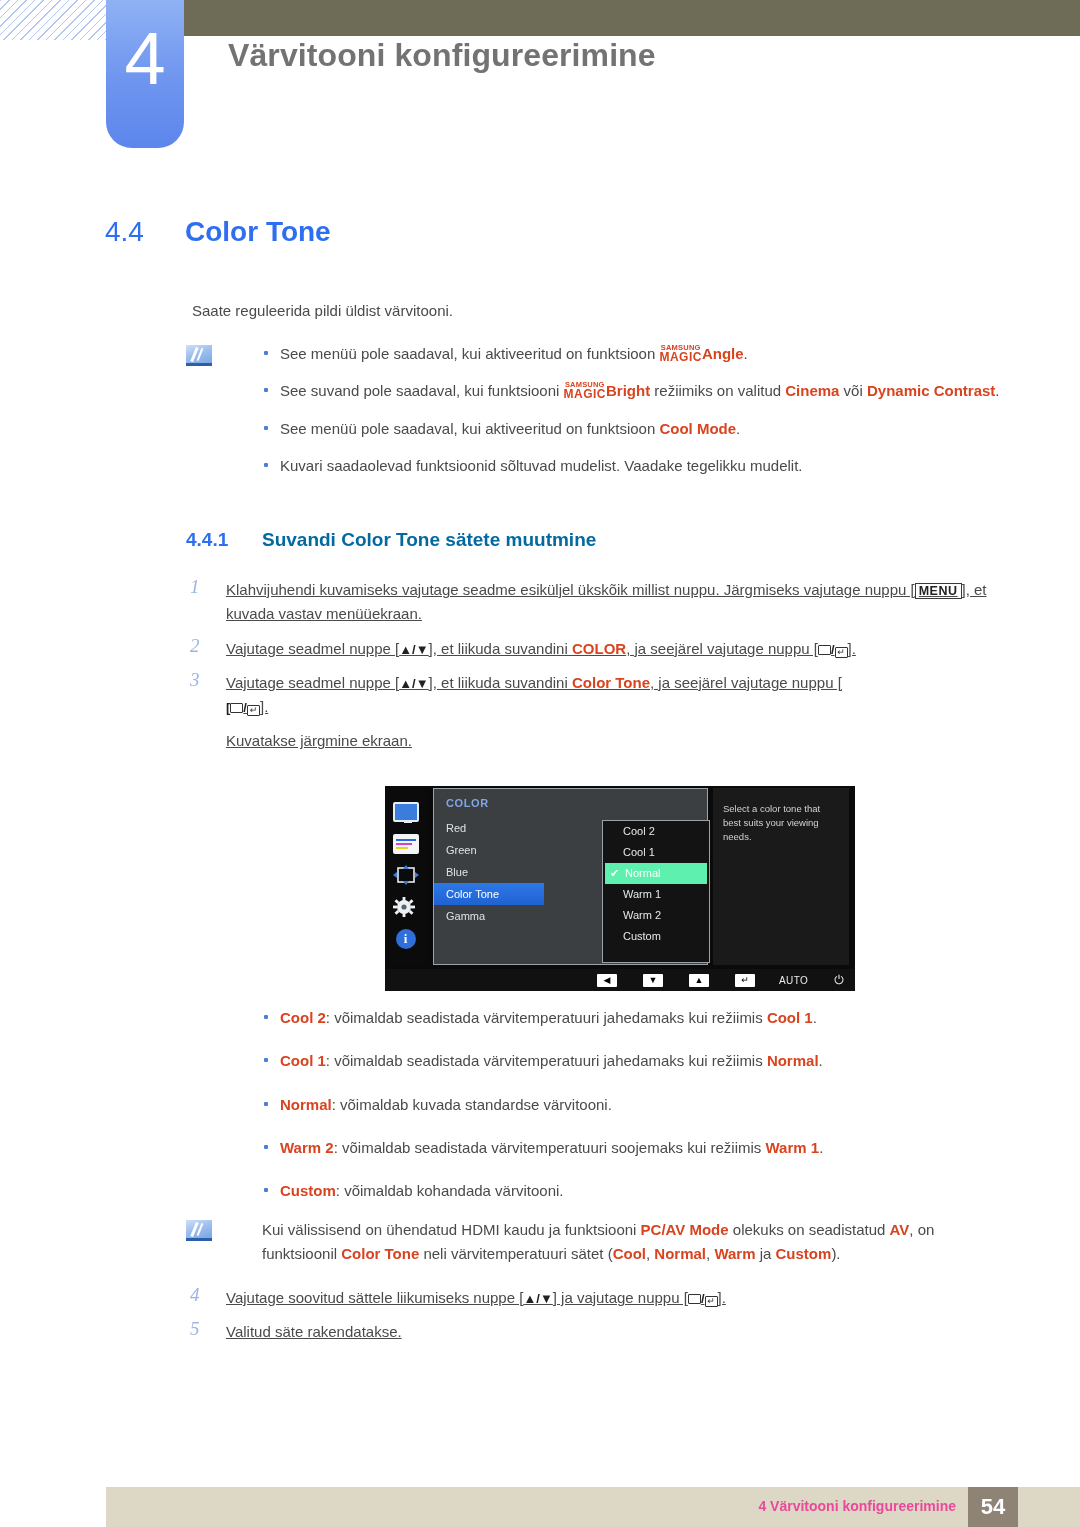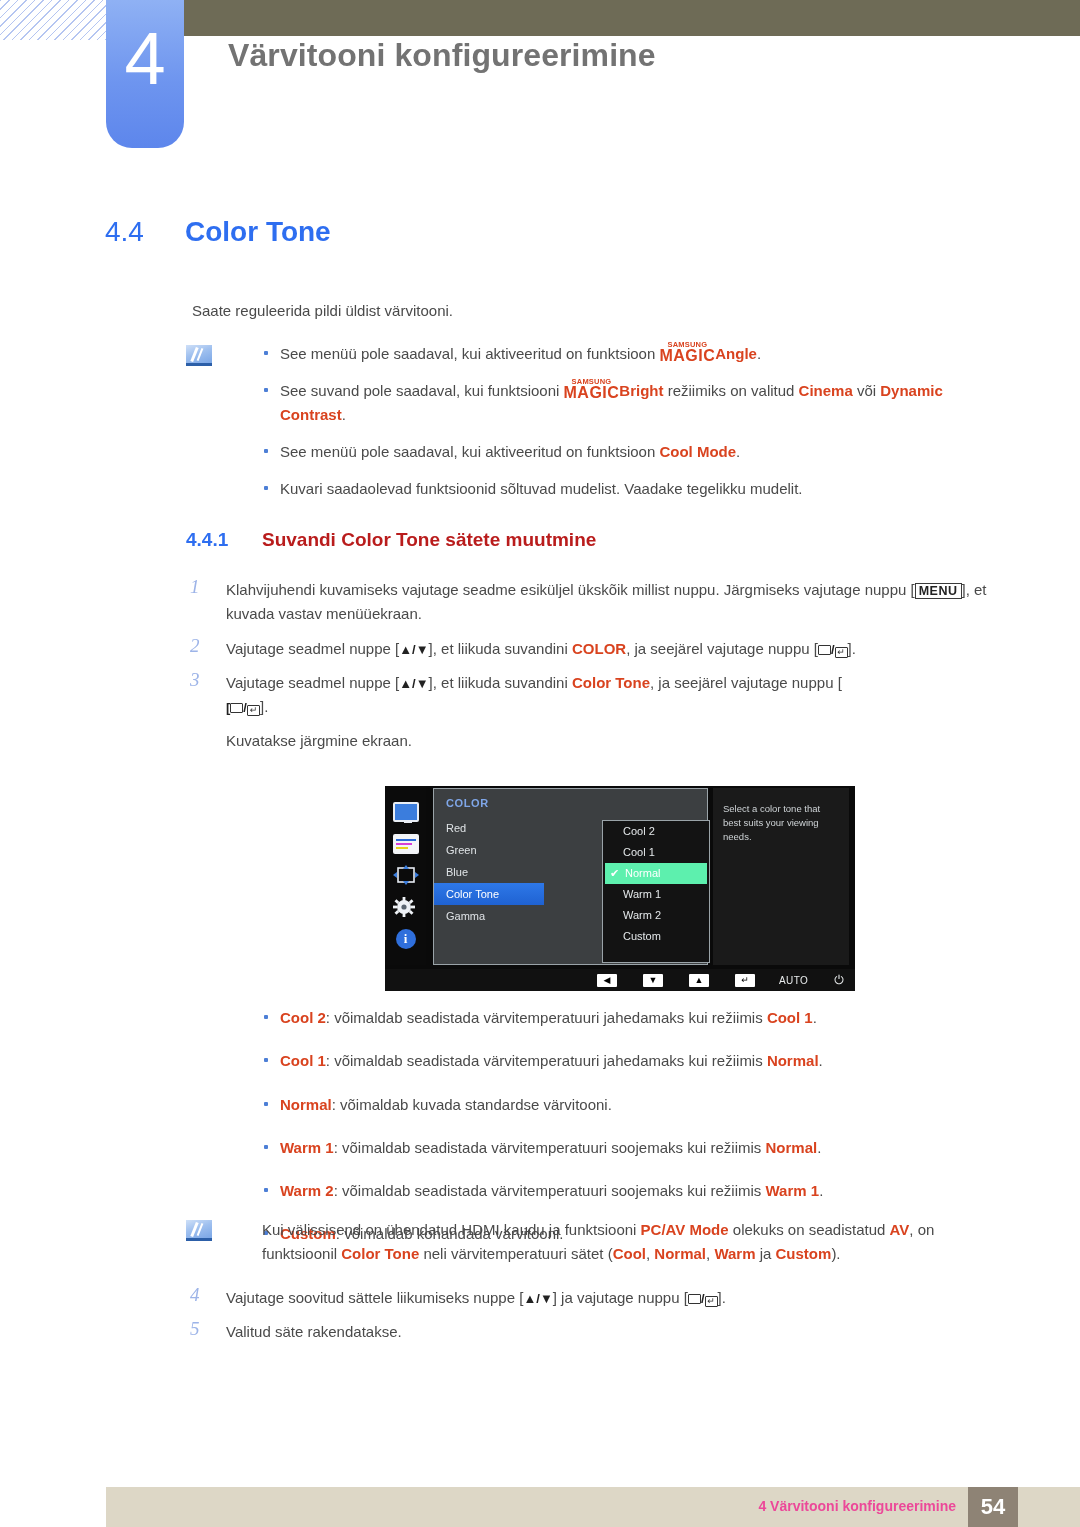--- a/index.html
+++ b/index.html
@@ -87,31 +87,31 @@
   .note-block-2 { position: absolute; left: 262px; top: 1218px; width: 742px; }
   .note-block-2 .ni { left: -76px; top: 2px; }
   .note-block-2 p { font-size: 15px; color:#4a4a4a; line-height:1.6; }
 
   .sub-num {
     position: absolute; left: 186px; top: 529px;
     font-size: 19px; font-weight: bold; color: #2e6ef0;
   }
   .sub-title {
     position: absolute; left: 262px; top: 529px;
-    font-size: 19px; font-weight: bold; color: #b91c1c;
+    font-size: 19px; font-weight: bold; color: #0369a1;
   }
 
   .steps { position: absolute; left: 190px; top: 578px; width: 820px; }
   .step { position: relative; padding-left: 36px; margin-bottom: 10px; }
   .step .n {
     position: absolute; left: 0; top: -2px;
     font-size: 19px; color: #9db4e8; font-style: italic;
     font-family: "Liberation Serif", serif;
   }
-  .step p { font-size: 15px; color:#4a4a4a; line-height: 1.62; }
+  .step p { font-size: 15px; color:#4a4a4a; line-height: 1.62; text-decoration: underline; }
 
   .steps-b { position: absolute; left: 190px; top: 1286px; width: 820px; }
 
   .red { color: #d9431f; font-weight: bold; }
   .kbd {
     font-weight: bold; font-size: 12.5px; letter-spacing: 0.5px;
     border: 1.6px solid #3a3a3a; padding: 0px 3px; color:#222;
     font-family:"Liberation Sans", sans-serif;
   }
   .glyph { font-size: 13px; color:#222; font-weight:bold; }
@@ -123,21 +123,21 @@
     display:inline-block; border:1.6px solid #333; width:13px; height:11px;
     vertical-align:-1px; border-radius:1px; position:relative; font-size:9px;
     line-height:9px; text-align:center; color:#333;
   }
   .magic {
     display:inline-block; vertical-align: -2px; line-height:0.92;
     text-align:center; color:#d9431f; font-weight:bold;
     font-family:"Liberation Sans", sans-serif;
   }
   .magic .s { display:block; font-size: 7.5px; letter-spacing: .2px; }
-  .magic .m { display:block; font-size: 16px; letter-spacing: .5px; }
+  .magic .m { display:block; font-size: 12px; letter-spacing: .5px; }
 
   
   .osd {
     position: absolute; left: 385px; top: 786px;
     width: 470px; height: 205px; background: #0a0a0a;
   }
   .osd-side {
     position:absolute; left:0; top:0; width: 41px; height: 179px;
     background:#0b0b0b;
     display:flex; flex-direction:column; align-items:center;
@@ -344,21 +344,20 @@
       <div style="width:26px"></div>
       <span class="osd-pwr">⏻</span>
     </div>
   </div>
 
   <div style="position:absolute; left:262px; top:1006px; width:748px;">
     <ul class="bullets">
       <li style="margin-bottom:20px;"><span class="red">Cool 2</span><span>: võimaldab seadistada värvitemperatuuri jahedamaks kui režiimis </span><span class="red">Cool 1</span><span>.</span></li>
       <li style="margin-bottom:20px;"><span class="red">Cool 1</span><span>: võimaldab seadistada värvitemperatuuri jahedamaks kui režiimis </span><span class="red">Normal</span><span>.</span></li>
       <li style="margin-bottom:20px;"><span class="red">Normal</span><span>: võimaldab kuvada standardse värvitooni.</span><span class="red"></span><span></span></li>
-      <li style="margin-bottom:20px;"><span class="red">Warm 1</span><span>: võimaldab seadistada värvitemperatuuri soojemaks kui režiimis </span><span class="red">Normal</span><span>.</span></li>
       <li style="margin-bottom:20px;"><span class="red">Warm 2</span><span>: võimaldab seadistada värvitemperatuuri soojemaks kui režiimis </span><span class="red">Warm 1</span><span>.</span></li>
       <li><span class="red">Custom</span><span>: võimaldab kohandada värvitooni.</span><span class="red"></span><span></span></li>
     </ul>
   </div>
 
   <div class="note-block-2">
     <div class="note-icon ni">
       <div class="sheet"></div>
         <div class="pen"></div>
         <div class="pen2"></div>

